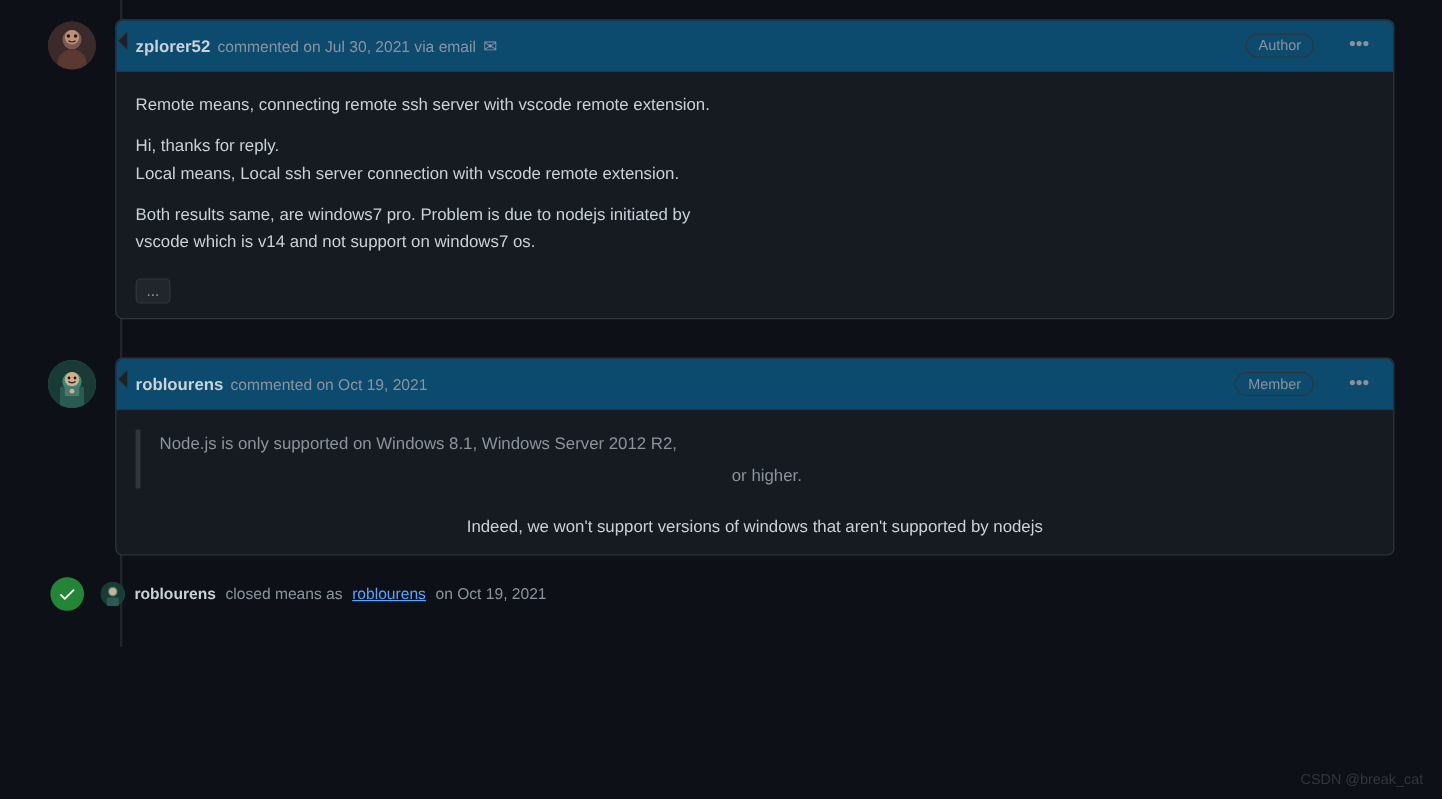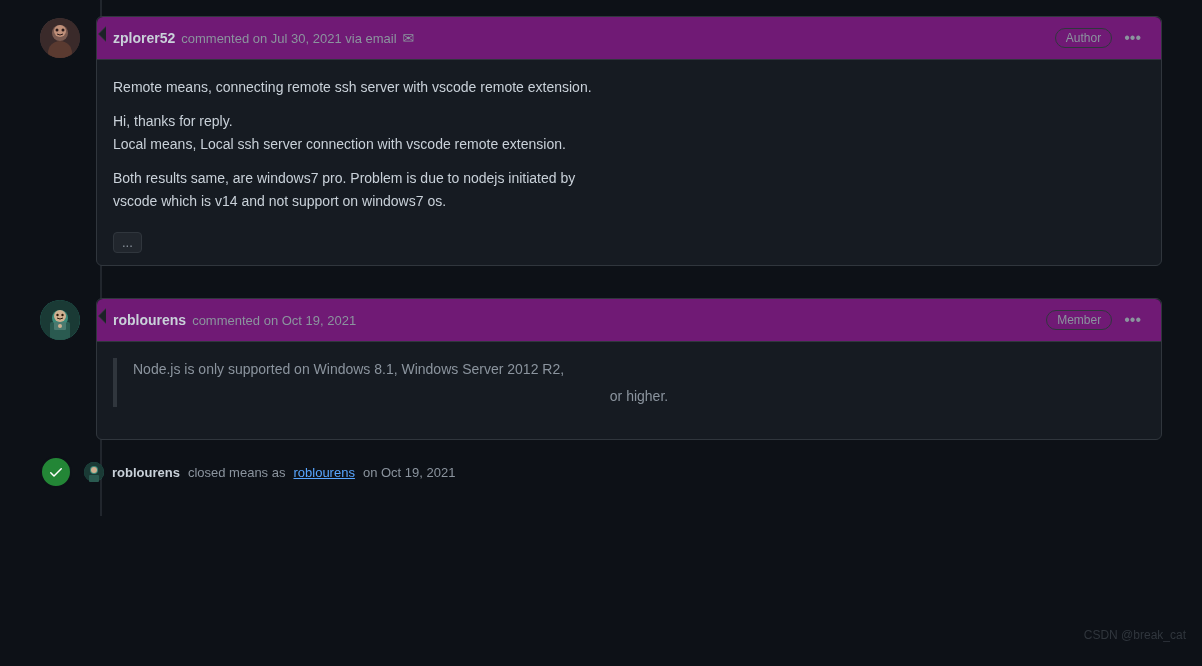--- a/index.html
+++ b/index.html
@@ -75,21 +75,21 @@
       border-radius: 6px;
       background-color: #161b22;
       min-width: 0;
     }
 
     .comment-header {
       display: flex;
       align-items: center;
       justify-content: space-between;
       padding: 8px 16px;
-      background-color: #701a75;
+      background-color: #0c4a6e;
       border-bottom: 1px solid #30363d;
       border-radius: 6px 6px 0 0;
     }
 
     .comment-header-left {
       display: flex;
       align-items: center;
       gap: 6px;
       flex-wrap: wrap;
     }
@@ -106,21 +106,21 @@
     }
 
     .email-icon {
       color: #8b949e;
       font-size: 14px;
     }
 
     .comment-header-right {
       display: flex;
       align-items: center;
-      gap: 8px;
+      gap: 25px;
     }
 
     .badge {
       background-color: transparent;
       border: 1px solid #30363d;
       border-radius: 20px;
       padding: 2px 10px;
       font-size: 12px;
       color: #8b949e;
     }
@@ -233,21 +233,21 @@
     }
 
     .status-link {
       color: #58a6ff;
       text-decoration: underline;
     }
 
     
     .watermark {
       position: fixed;
-      bottom: 24px;
+      bottom: 10px;
       right: 16px;
       color: #30363d;
       font-size: 12px;
     }
 
     
     .comment-block .comment-arrow {
       position: absolute;
       left: 98px;
       top: 26px;
@@ -342,20 +342,21 @@
           <button class="more-button">
             <span>•••</span>
           </button>
         </div>
       </div>
       <div class="comment-body">
         <blockquote class="comment-quote">
           <p>Node.js is only supported on Windows 8.1, Windows Server 2012 R2,</p>
           <p>or higher.</p>
         </blockquote>
+        <p>Indeed, we won't support versions of windows that aren't supported by nodejs</p>
       </div>
     </div>
   </div>
 
   <div class="status-block">
     <div class="status-icon">
       <svg width="16" height="16" viewBox="0 0 16 16" fill="white" xmlns="http://www.w3.org/2000/svg">
         <path d="M13.78 4.22a.75.75 0 010 1.06l-7.25 7.25a.75.75 0 01-1.06 0L2.22 9.28a.75.75 0 011.06-1.06L6 10.94l6.72-6.72a.75.75 0 011.06 0z"></path>
       </svg>
     </div>

